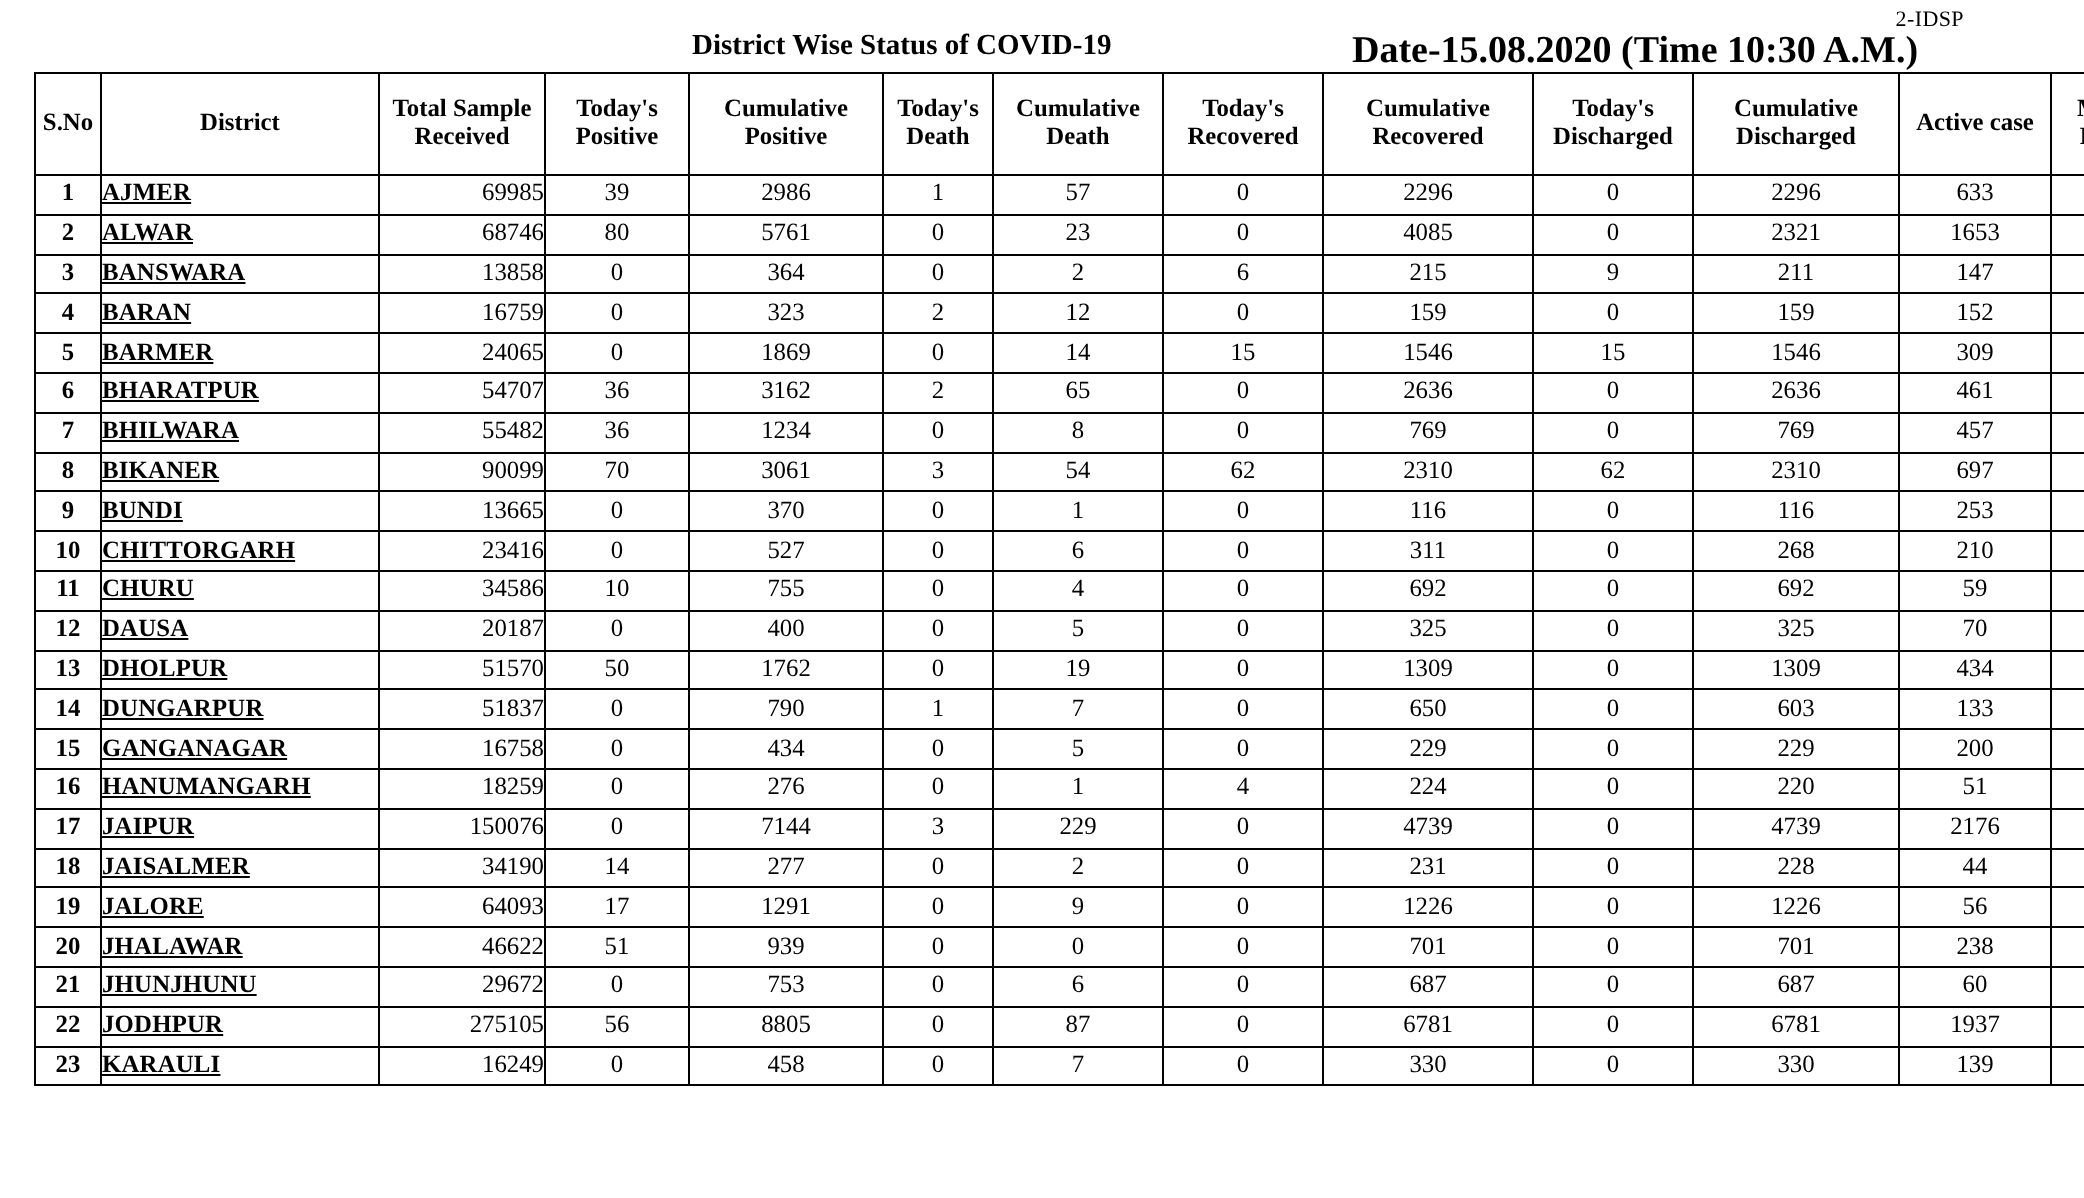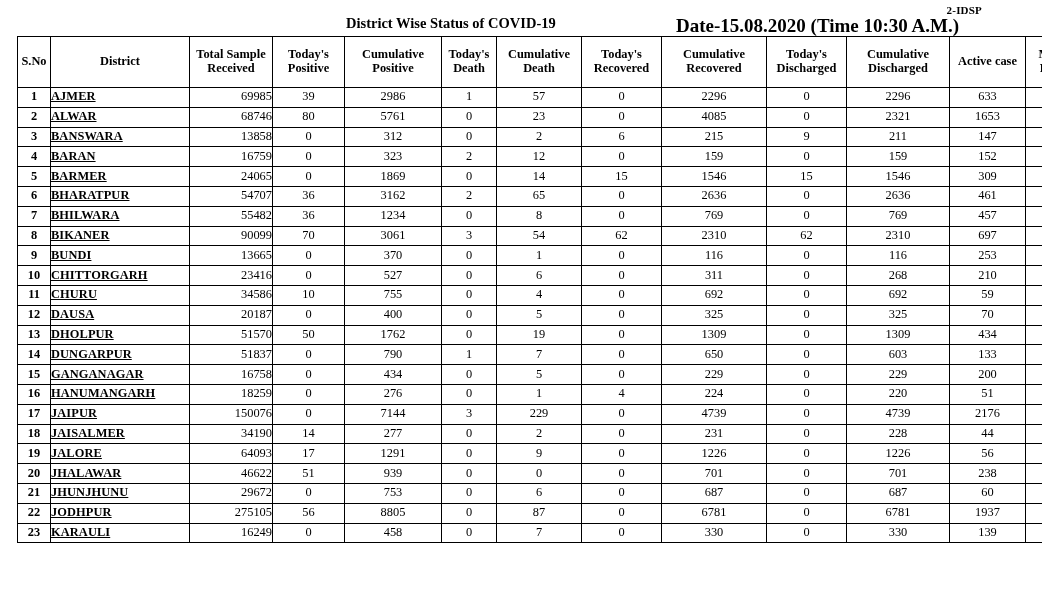--- a/index.html
+++ b/index.html
@@ -21,21 +21,21 @@
     height: 599px;
     box-sizing: border-box;
   }
 
   
   .corner-stamp {
     position: absolute;
     top: 4px;
     right: 60px;
     font-size: 11px;
-    font-weight: 700;
+    font-weight: 400;
     letter-spacing: 0.2px;
     white-space: nowrap;
   }
 
   
   .heading-row {
     position: absolute;
     top: 15px;
     left: 0;
     width: 1042px;
@@ -240,21 +240,21 @@
             <td class="c-num">0</td>
             <td class="c-num">2321</td>
             <td class="c-num">1653</td>
             <td class="c-num">155</td>
           </tr>
           <tr>
             <td class="c-sno">3</td>
             <td class="c-district">BANSWARA</td>
             <td class="c-total">13858</td>
             <td class="c-num">0</td>
-            <td class="c-num">312</td>
+            <td class="c-num">364</td>
             <td class="c-num">0</td>
             <td class="c-num">2</td>
             <td class="c-num">6</td>
             <td class="c-num">215</td>
             <td class="c-num">9</td>
             <td class="c-num">211</td>
             <td class="c-num">147</td>
             <td class="c-num">26</td>
           </tr>
           <tr>

